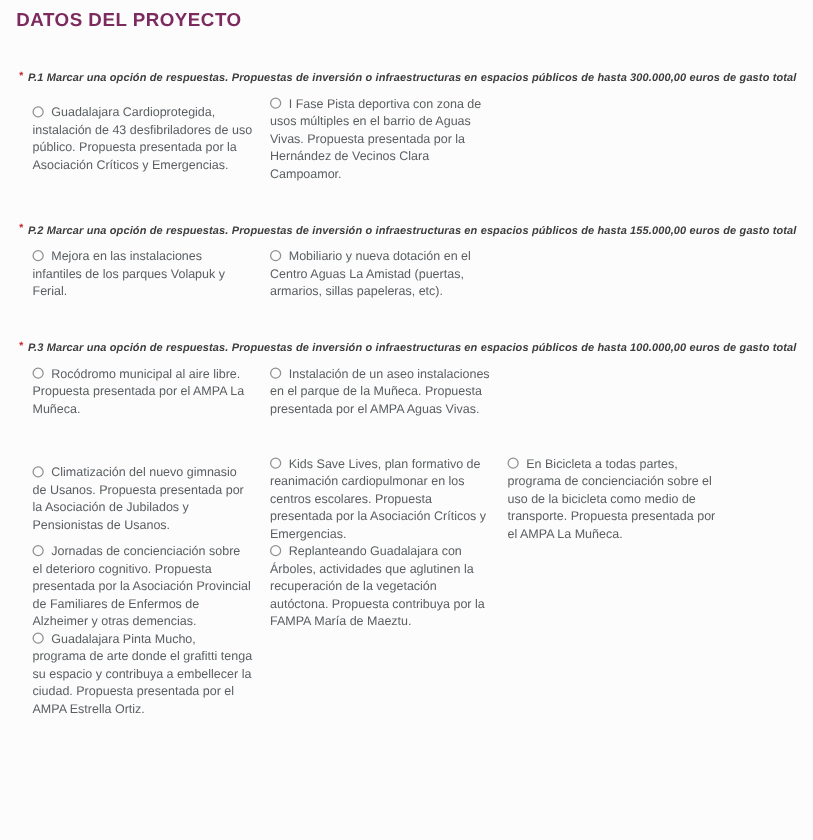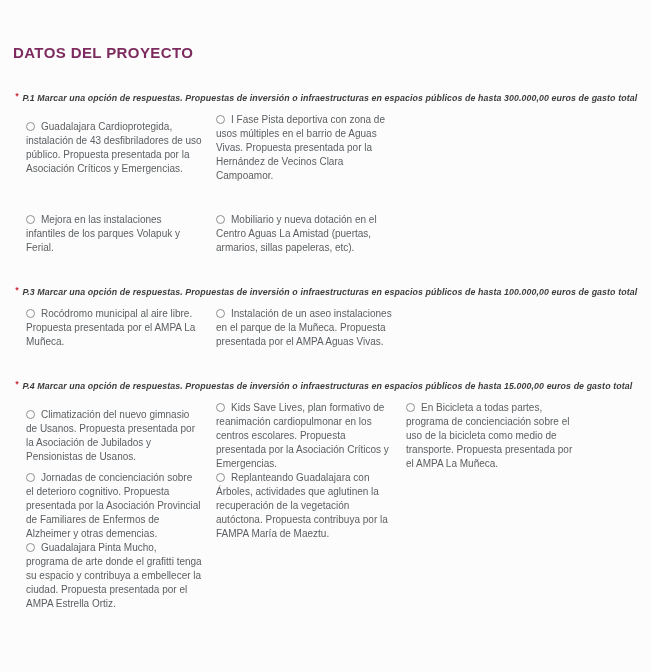--- a/index.html
+++ b/index.html
@@ -8,21 +8,20 @@
     background: #fcfcfc;
     overflow: hidden;
     font-family: "Liberation Sans", sans-serif;
   }
   .page { padding: 8px 13px 0 13px; }
   .page-title {
     color: #7d2b5e;
     font-size: 15px;
     font-weight: bold;
     letter-spacing: 0.4px;
-    margin-top: 36px;
   }
   .question { margin-top: 30px; }
   .q-label {
     font-size: 8.8px;
     color: #3d3d3d;
     font-weight: 600;
     white-space: nowrap;
     letter-spacing: 0.1px;
     margin-bottom: 10px;
     padding-left: 2px;
@@ -79,20 +78,23 @@
   </div>
 
   <div class="option-cell">
     <label class="option"><span class="radio"></span><span class="option-text">I Fase Pista deportiva con zona de usos múltiples en el barrio de Aguas Vivas. Propuesta presentada por la Hernández de Vecinos Clara Campoamor.</span></label>
   </div>
 </div>
         </div>
   </section>
 
   <section class="question">
+    <div class="q-label">
+      <span class="required">*</span><span class="q-text">P.2 Marcar una opción de respuestas. Propuestas de inversión o infraestructuras en espacios públicos de hasta 155.000,00 euros de gasto total</span>
+    </div>
     <div class="rows">
           <div class="options-row">
   <div class="option-cell">
     <label class="option"><span class="radio"></span><span class="option-text">Mejora en las instalaciones infantiles de los parques Volapuk y Ferial.</span></label>
   </div>
 
 
   <div class="option-cell">
     <label class="option"><span class="radio"></span><span class="option-text">Mobiliario y nueva dotación en el Centro Aguas La Amistad (puertas, armarios, sillas papeleras, etc).</span></label>
   </div>
@@ -111,23 +113,20 @@
   </div>
 
   <div class="option-cell">
     <label class="option"><span class="radio"></span><span class="option-text">Instalación de un aseo instalaciones en el parque de la Muñeca. Propuesta presentada por el AMPA Aguas Vivas.</span></label>
   </div>
 </div>
         </div>
   </section>
 
   <section class="question">
-    <div class="q-label">
-      <span class="required">*</span><span class="q-text">P.4 Marcar una opción de respuestas. Propuestas de inversión o infraestructuras en espacios públicos de hasta 15.000,00 euros de gasto total</span>
-    </div>
     <div class="rows">
           <div class="options-row">
   <div class="option-cell">
     <label class="option"><span class="radio"></span><span class="option-text">Climatización del nuevo gimnasio de Usanos. Propuesta presentada por la Asociación de Jubilados y Pensionistas de Usanos.</span></label>
   </div>
 
   <div class="option-cell">
     <label class="option"><span class="radio"></span><span class="option-text">Kids Save Lives, plan formativo de reanimación cardiopulmonar en los centros escolares. Propuesta presentada por la Asociación Críticos y Emergencias.</span></label>
   </div>
 

